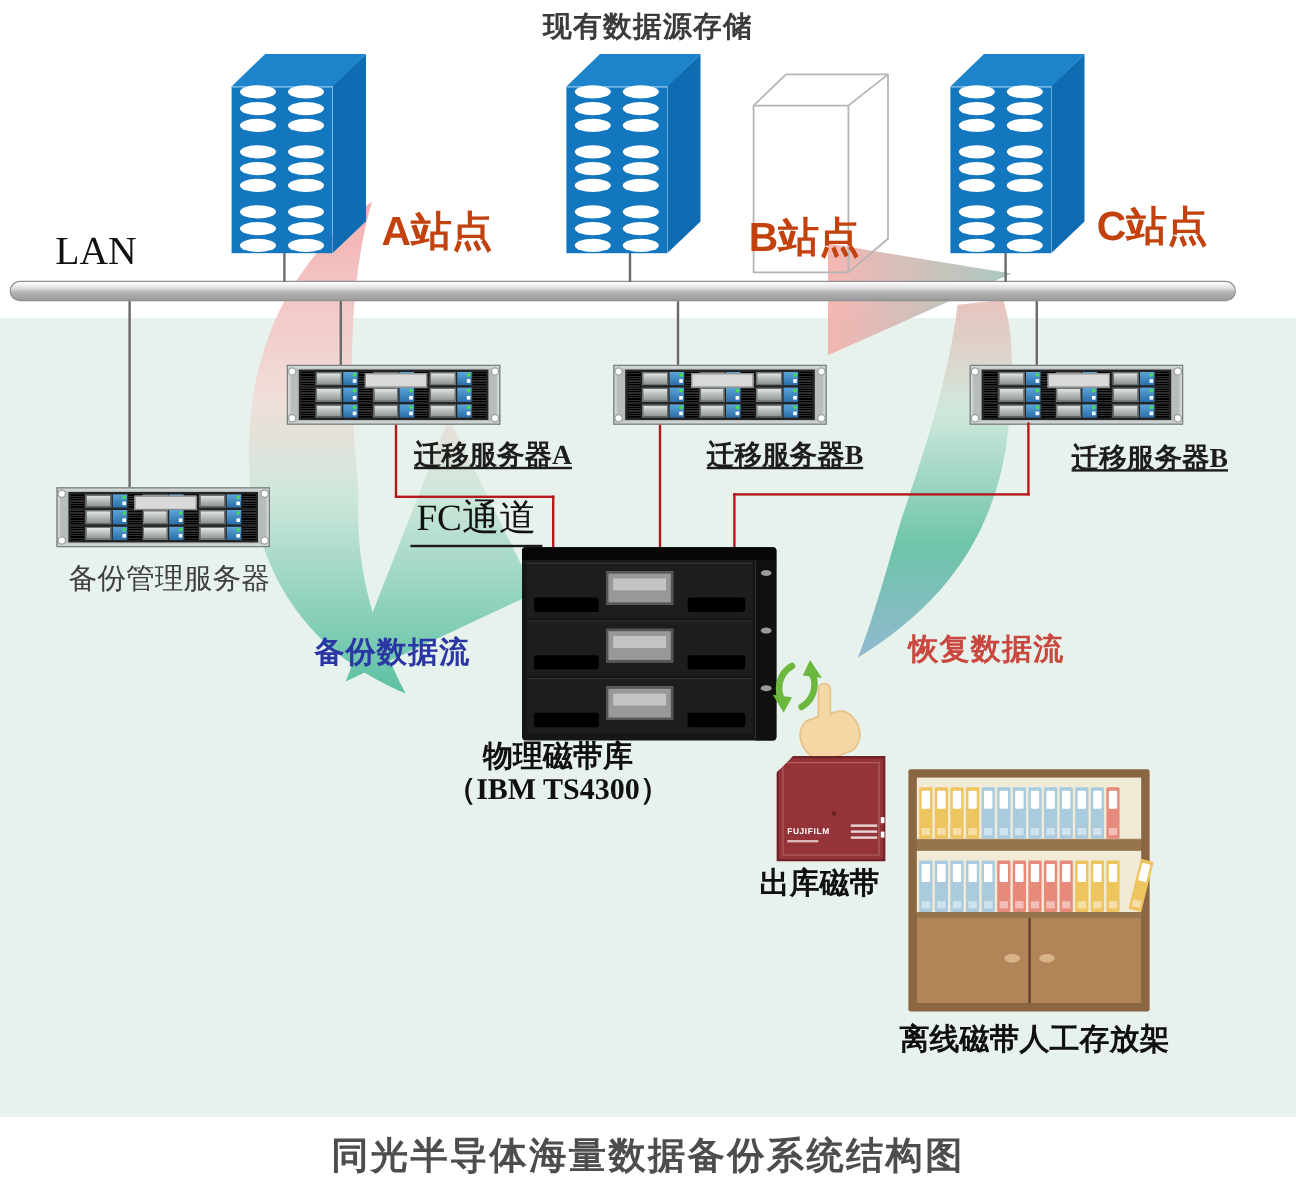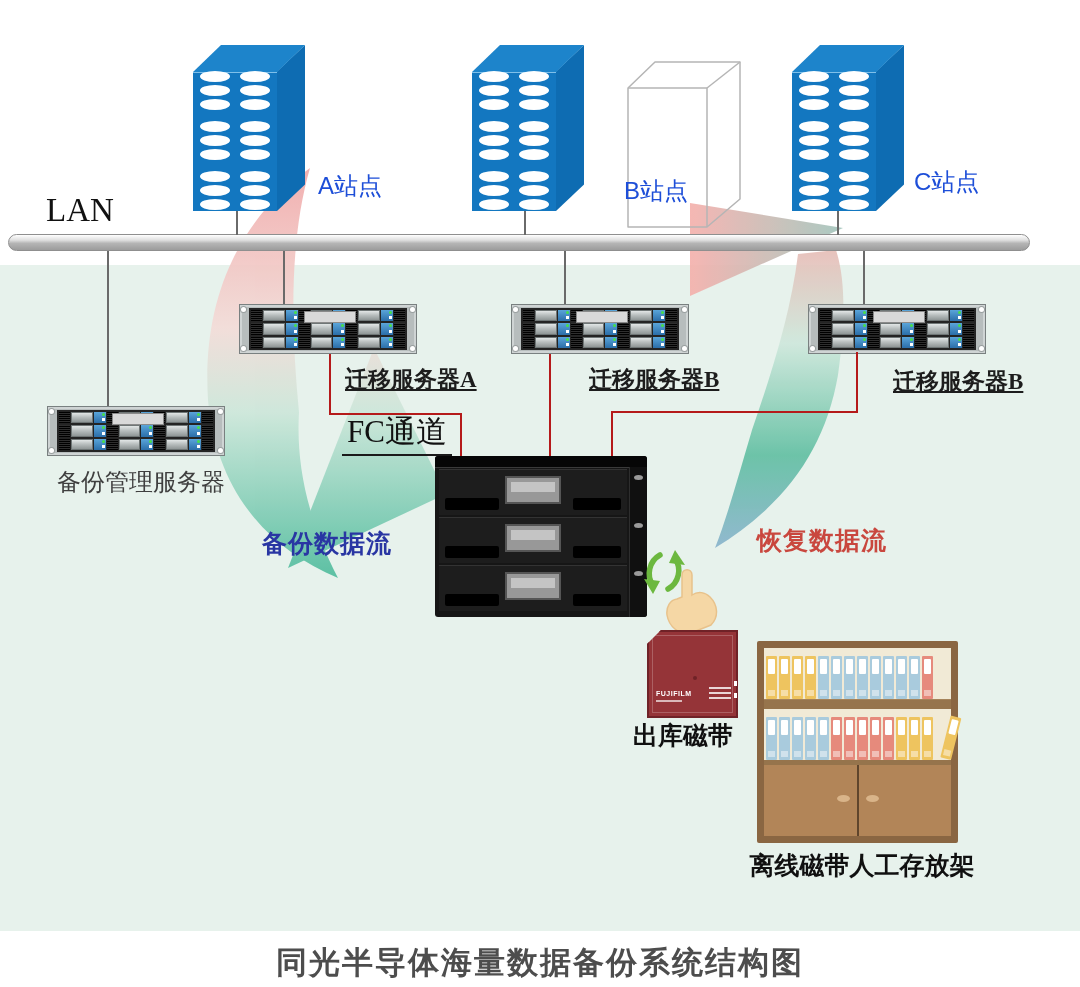--- a/index.html
+++ b/index.html
@@ -5,21 +5,21 @@
   html,body{margin:0;padding:0;background:#ffffff;}
   .stage{position:relative;width:1080px;height:987px;background:#fff;overflow:hidden;
          font-family:"Liberation Sans",sans-serif;}
   .abs{position:absolute;}
   .panel{position:absolute;left:0;top:265px;width:1080px;height:666px;background:#e7f2ec;}
   .svg-layer{position:absolute;left:0;top:0;width:1080px;height:987px;pointer-events:none;}
 
   
   .top-title{position:absolute;left:0;top:6px;width:1080px;text-align:center;
              font-size:24px;font-weight:bold;color:#3b3b3b;letter-spacing:1px;}
-  .site-label{position:absolute;font-size:24px;font-weight:normal;color:#1d4ed8;}
+  .site-label{position:absolute;font-size:34px;font-weight:bold;color:#c2410c;}
   .lan-label{position:absolute;left:46px;top:192px;font-family:"Liberation Serif",serif;
              font-size:33px;color:#111;}
   .rack-label-serif{position:absolute;font-family:"Liberation Serif",serif;
                     font-weight:bold;font-size:23px;color:#1d1d1d;text-decoration:underline;}
   .rack-label-sans{position:absolute;font-size:24px;font-weight:normal;color:#3f3f3f;}
   .fc-label{position:absolute;left:342px;top:411px;font-family:"Liberation Serif",serif;
             font-size:31px;color:#111;border-bottom:2px solid #1a1a1a;padding:0 5px 1px 5px;}
   .lib-label{position:absolute;left:340px;top:617px;width:250px;text-align:center;
              font-family:"Liberation Serif",serif;font-weight:bold;font-size:25px;
              color:#101010;line-height:28px;}
@@ -176,20 +176,21 @@
   <div class="lan-bar"></div>
 
   <div class="vline" style="left:236px;top:209px;height:26px;"></div>
   <div class="vline" style="left:524px;top:209px;height:26px;"></div>
   <div class="vline" style="left:837px;top:209px;height:26px;"></div>
   <div class="vline" style="left:283px;top:251px;height:55px;"></div>
   <div class="vline" style="left:564px;top:251px;height:55px;"></div>
   <div class="vline" style="left:863px;top:251px;height:55px;"></div>
   <div class="vline" style="left:107px;top:251px;height:157px;"></div>
 
+  <div class="top-title">现有数据源存储</div>
 
   <div class="tower" style="left:193px;top:45px;">
     <div class="tower-right"></div>
     <div class="tower-top"></div>
     <div class="tower-front"></div>
     <div class="disks">
         <div class="disk-stack">
           <div class="coin"></div>
           <div class="coin"></div>
           <div class="coin"></div>
@@ -512,20 +513,24 @@
       <div class="lib-slot" style="left:6px;width:54px;"></div>
       <div class="lib-lcd"></div>
       <div class="lib-slot" style="right:6px;width:48px;"></div>
     </div>
     <div class="lib-strip">
       <div class="lib-handle" style="top:8px;"></div>
       <div class="lib-handle" style="top:56px;"></div>
       <div class="lib-handle" style="top:104px;"></div>
     </div>
   </div>
+  <div class="lib-label">
+    <div>物理磁带库</div>
+    <div>（IBM TS4300）</div>
+  </div>
 
   <div class="flow-label" style="left: 262px; top: 527px; color: rgb(41, 54, 163);">备份数据流</div>
   <div class="flow-label" style="left: 757px; top: 524px; color: rgb(201, 71, 62);">恢复数据流</div>
 
   <svg class="abs" style="left:641px;top:549px;" width="50" height="46" viewBox="0 0 50 46">
     <path d="M 19,6 C 8,12 5,27 12,36" stroke="#6cb83f" stroke-width="5.5" fill="none" stroke-linecap="round"></path>
     <polygon points="12,45 3,30 19,32" fill="#6cb83f"></polygon>
     <path d="M 27,40 C 38,34 41,19 34,10" stroke="#6cb83f" stroke-width="5.5" fill="none" stroke-linecap="round"></path>
     <polygon points="34,1 44,16 28,14" fill="#6cb83f"></polygon>
   </svg>

